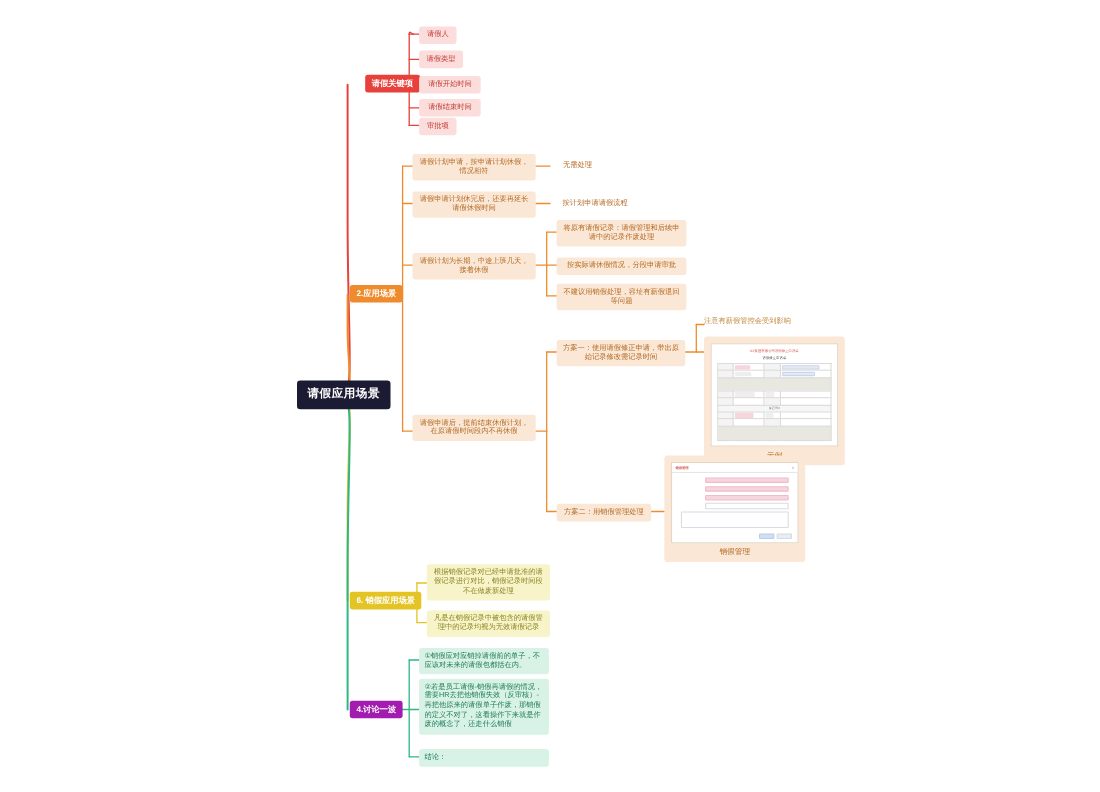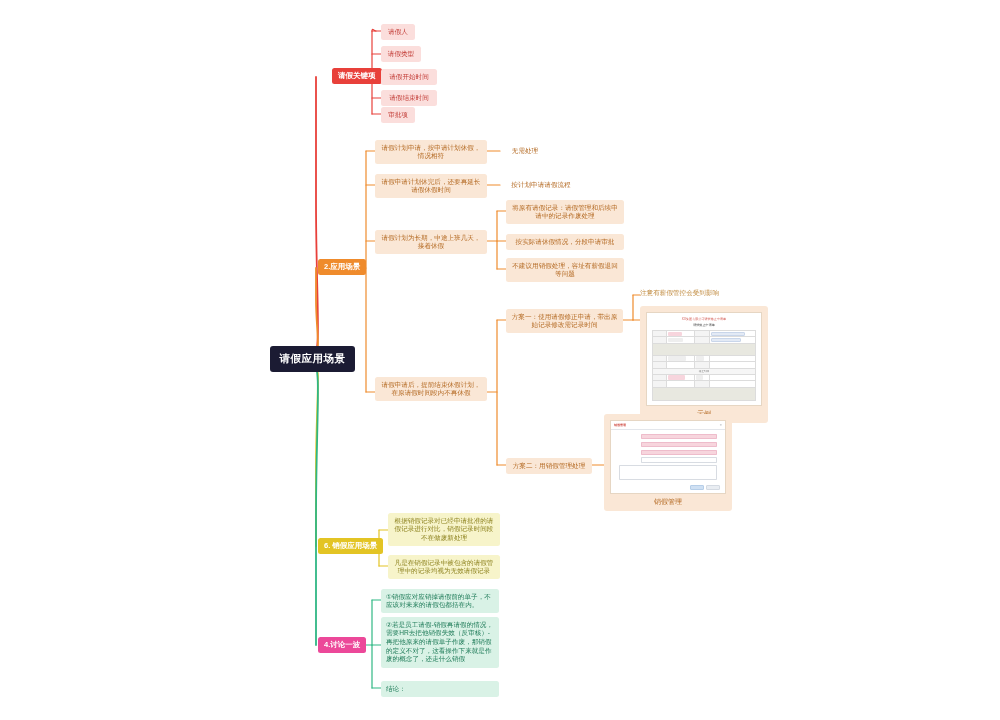--- a/index.html
+++ b/index.html
@@ -48,21 +48,21 @@
     font-size: 7.5px;
     font-weight: bold;
     padding: 3px 6px 3.5px 6px;
     border-radius: 2.5px;
     text-align: center;
     white-space: nowrap;
   }
   .b1.red    { background: #e8403a; }
   .b1.orange { background: #ef8b2c; }
   .b1.yellow { background: #e3c424; }
-  .b1.green  { background: #ec4899; }
+  .b1.green  { background: #a21caf; }
 
   
   .leaf {
     font-size: 6.6px;
     padding: 3.5px 5px;
     border-radius: 2.5px;
     text-align: center;
   }
   .leaf.red    { background: #fbdedc; color: #c23b35; }
   .leaf.orange { background: #fae7d6; color: #b46a23; }

